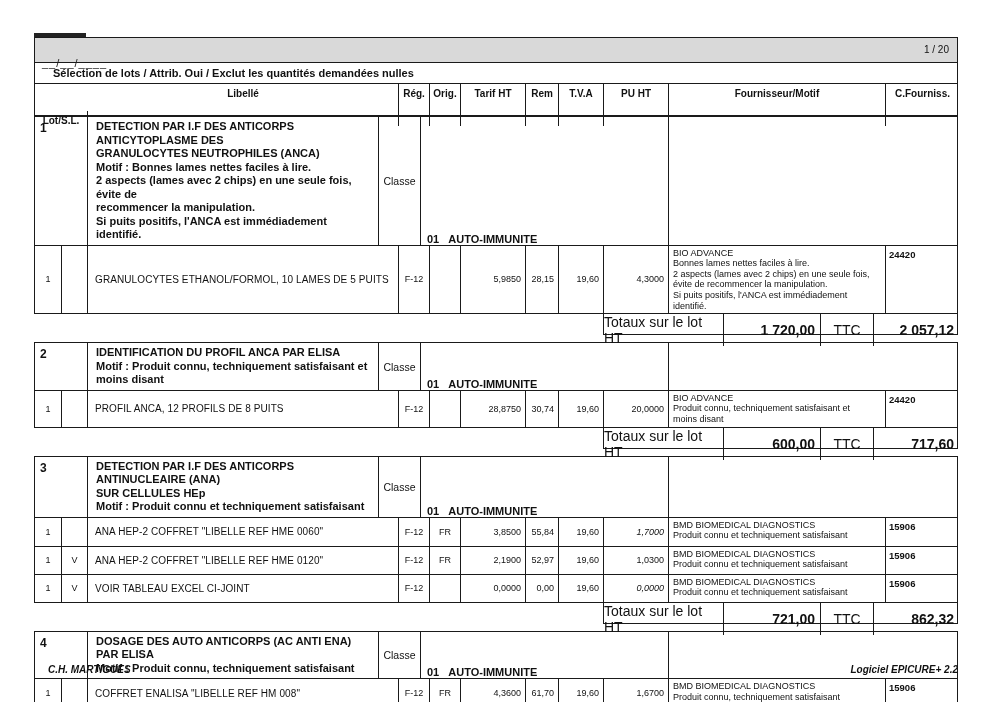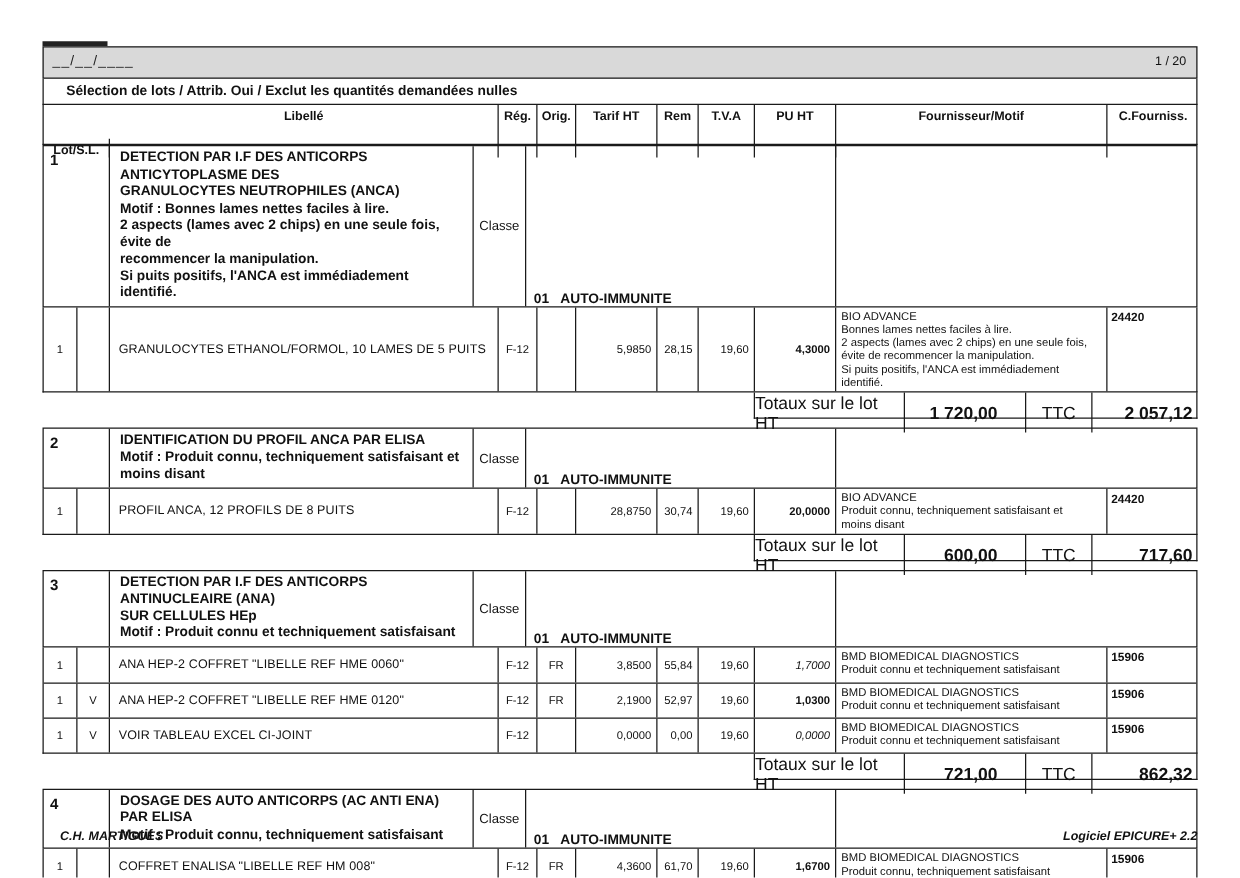--- a/index.html
+++ b/index.html
@@ -9,21 +9,21 @@
     font-family: "Liberation Sans", sans-serif; color:#111; overflow:hidden;
   }
   .doc { position:absolute; left:34px; top:37px; width:924px; }
   .corner-tab { position:absolute; left:34px; top:33px; width:52px; height:4px; background:#222; }
 
   
   .title-bar {
     position:relative; height:26px; background:#d9d9d9; border:1px solid #1a1a1a;
     display:flex; align-items:center; justify-content:center;
   }
-  .date-field { position:absolute; left:7px; top:5px; font-size:11px; letter-spacing:1px; color:#222; }
+  .date-field { position:absolute; left:7px; top:19px; font-size:11px; letter-spacing:1px; color:#222; }
   .page-title { font-size:16px; font-weight:bold; white-space:pre; letter-spacing:.2px; }
   .page-number { position:absolute; right:8px; top:6px; font-size:10px; }
 
   
   .selection-bar {
     height:21px; border:1px solid #1a1a1a; border-top:none;
     display:flex; align-items:center; padding-left:18px;
     font-size:11px; font-weight:bold;
   }
 
@@ -50,32 +50,32 @@
   .lot-rows { border:1px solid #1a1a1a; border-top:none; }
   .t-row { min-height:28px; }
   .t-row + .t-row { border-top:1px solid #1a1a1a; }
   .t-row .td { font-size:9px; padding:2px 3px; border-right:1px solid #1a1a1a; display:flex; align-items:center; }
   .t-row .td:last-child { border-right:none; }
   .td.c { justify-content:center; }
   .td.r { justify-content:flex-end; padding-right:4px; }
   .td.lib { padding-left:7px; font-size:10px; letter-spacing:.1px; }
   .td.fourn { align-items:flex-start; padding:2px 3px 2px 4px; font-size:9px; line-height:1.18; white-space:pre-line; }
   .td.code { align-items:flex-start; padding-top:3px; font-weight:bold; font-size:9.5px; }
-  .pu-bold { font-weight:bold; }
+  .pu-bold { font-weight:normal; }
   .pu-italic { font-style:italic; }
 
   
   .lot-totals {
     margin-left:569px; width:355px; display:grid; grid-template-columns:120px 97px 53px 85px;
     border:1px solid #1a1a1a; border-top:none; height:21px; font-size:14px;
   }
   .lot-totals .tot-cell { display:flex; align-items:center; }
   .lot-totals .tot-cell:not(:last-child){ border-right:1px solid #1a1a1a; }
   .tot-label { justify-content:flex-end; padding-right:5px; }
-  .tot-ht { justify-content:flex-end; padding-right:22px; font-weight:bold; }
+  .tot-ht { justify-content:flex-end; padding-right:5px; font-weight:bold; }
   .tot-ttc-label { justify-content:center; }
   .tot-ttc { justify-content:flex-end; padding-right:5px; font-weight:bold; }
 
   .lot-block { margin-bottom:7px; }
 
   
   .footer {
     position:absolute; left:48px; right:34px; top:664px;
     display:flex; justify-content:space-between;
     font-size:10px; font-weight:bold; font-style:italic;

